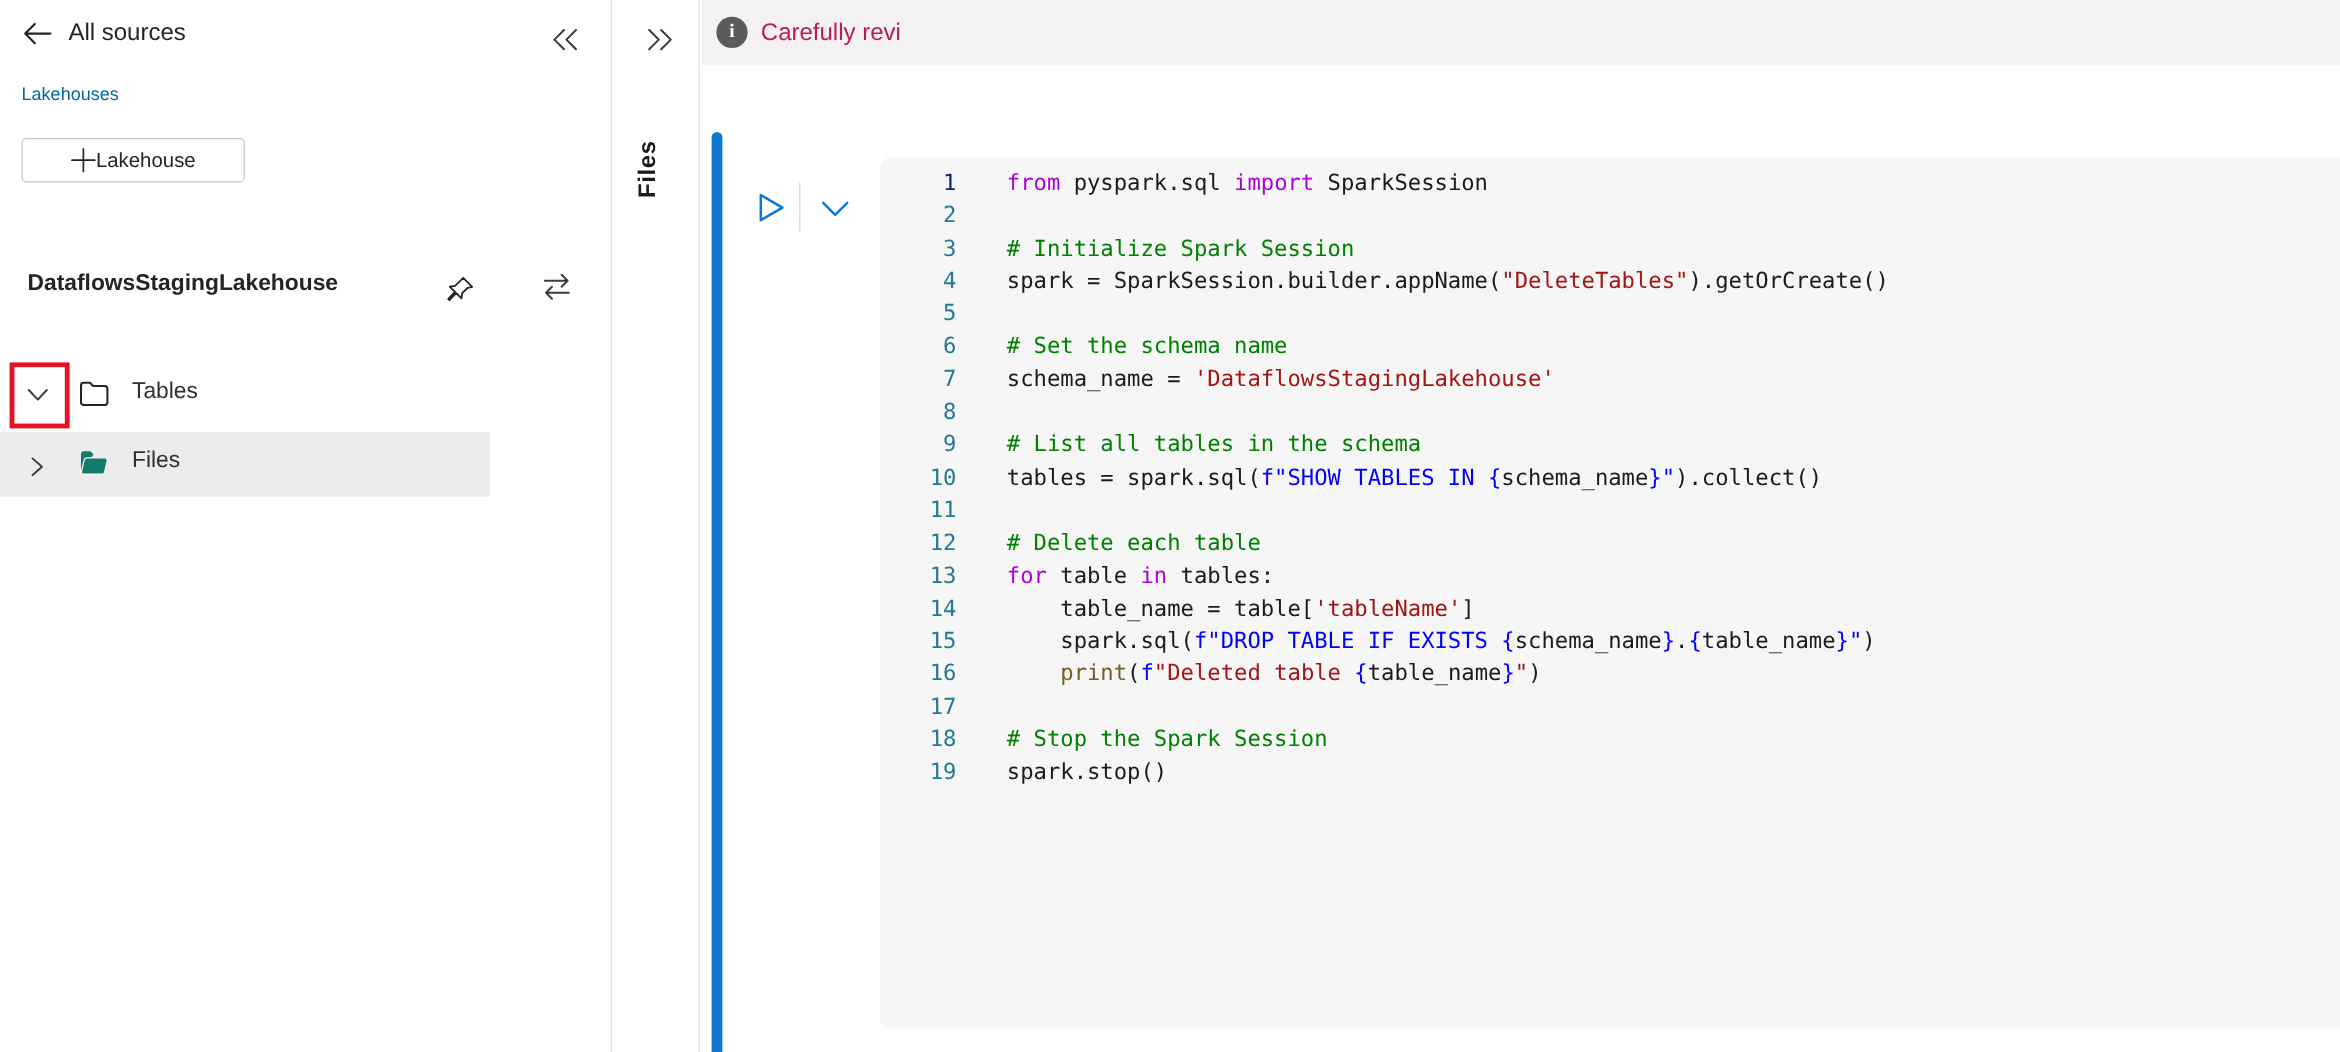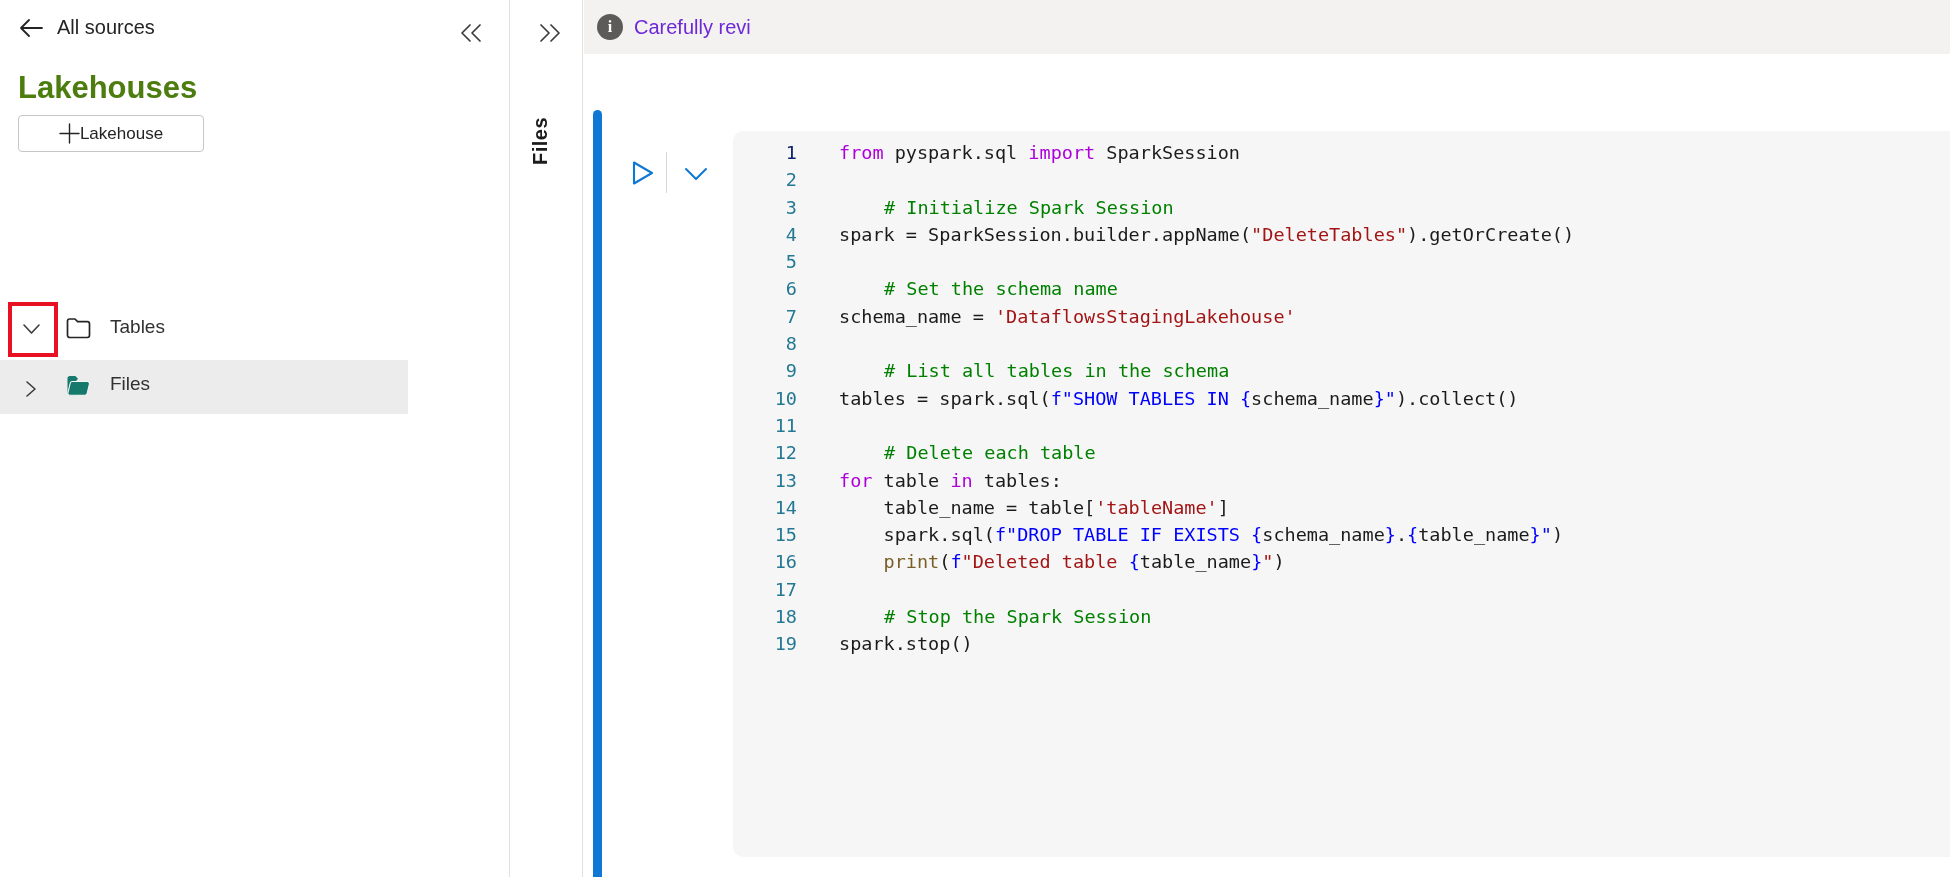--- a/index.html
+++ b/index.html
@@ -6,21 +6,21 @@
   html,body { width:1950px; height:877px; overflow:hidden; background:#fff;
     font-family:"Liberation Sans", sans-serif; color:#242424; }
   .screen { position:relative; width:1760px; height:877px; background:#fff; }
 
   
   .sidebar { position:absolute; left:0; top:0; width:510px; height:877px;
     background:#fff; border-right:1px solid #e1e1e1; }
   .back-row { position:absolute; left:18px; top:16px; display:flex; align-items:center;
     gap:13px; font-size:20px; color:#242424; cursor:pointer; }
   .collapse-left { position:absolute; left:458px; top:20px; width:26px; height:26px; }
-  .sb-heading { position:absolute; left:18px; top:70px; font-size:31px; font-weight:700; color:#4d7c0f; }
+  .sb-heading { position:absolute; left:18px; top:70px; font-size:15px; font-weight:400; color:#0369a1; }
   .new-btn { position:absolute; left:18px; top:115px; width:186px; height:37px;
     border:1px solid #c8c6c4; border-radius:4px; background:#fff; display:flex;
     align-items:center; justify-content:center; font-size:17px; color:#242424; cursor:pointer; }
   .lh-row { position:absolute; left:0; top:224px; width:510px; height:34px; }
   .lh-name { position:absolute; left:23px; top:2px; font-size:19px; font-weight:600; color:#242424; }
   .pin-icon { position:absolute; left:370px; top:3px; }
   .swap-icon { position:absolute; left:449px; top:0px; }
 
   .tree-row { position:absolute; left:0; width:510px; height:55px;padding-left:32px; }
   .row-tables { top:302px; }
@@ -42,37 +42,37 @@
 
   
   .main { position:absolute; left:584px; top:0; width:1366px; height:877px; background:#fff; }
   .banner { position:absolute; left:0; top:0; width:1366px; height:54px;
     background:var(--banner-bg); display:flex; align-items:center; padding-left:13px;
     gap:15px; white-space:nowrap; overflow:hidden; }
   .info-icon { flex:0 0 auto; width:26px; height:26px; border-radius:50%; background:#5d5b59;
     color:#fff; font-size:16px; font-weight:700; display:flex; align-items:center;
     justify-content:center; font-family:"Liberation Serif", serif; }
   .banner-bold { font-size:20px; font-weight:700; color:#1b1b1b; }
-  .banner-regular { font-size:20px; font-weight:400; color:#6d28d9; margin-left:-4px; }
+  .banner-regular { font-size:20px; font-weight:400; color:#be185d; margin-left:-4px; }
 
   .cell-bar { position:absolute; left:9px; top:110px; width:9px; height:767px;
     background:var(--accent-blue); border-radius:5px 5px 0 0; }
   .run-btn { position:absolute; left:41px; top:156px; width:34px; height:34px; cursor:pointer; }
   .run-divider { position:absolute; left:82px; top:152px; width:1px; height:41px; background:#d6d6d6; }
   .run-chevron { position:absolute; left:99px; top:163px; width:26px; height:22px; cursor:pointer; }
 
   .cell { position:absolute; left:149px; top:131px; width:1217px; height:726px;
     background:var(--cell-bg); border-radius:10px 0 0 10px; overflow:hidden; }
   .code-lines { padding-top:8px; font-family:"DejaVu Sans Mono", monospace; font-size:18.5px; }
   .code-row { display:flex; height:27.3px; line-height:27.3px; }
   .ln { flex:0 0 64px; text-align:right; color:var(--line-number); user-select:none; }
   .ln-active { color:var(--line-number-active); }
   .code-text { margin-left:42px; white-space:pre; }
   .tk-kw { color:var(--kw); }
-  .tk-com { color:var(--comment);margin-left:45px; }
+  .tk-com { color:var(--comment); }
   .tk-str { color:var(--string); }
   .tk-bl { color:var(--sql); }
   .tk-fn { color:var(--func);margin-top:32px; }
   .tk-pl { color:var(--text); }
 
   svg { display:block; }
 </style>
 </head>
 <body>
 
@@ -96,20 +96,34 @@
 
     <button class="new-btn">
       <span>
         <svg width="21" height="21" viewBox="0 0 21 21">
             <path d="M10.5 1v19M1 10.5h19" stroke="#242424" stroke-width="1.4" stroke-linecap="round"></path>
           </svg>
       </span>
       <span>Lakehouse</span>
     </button>
 
+    <div class="lh-row">
+      <span class="lh-name">DataflowsStagingLakehouse</span>
+      <span class="pin-icon">
+        <svg width="28" height="28" viewBox="0 0 28 28">
+          <path d="M16 4.5l7.5 7.5-4.2 1.2-4.1 4.1-.6 4.4-4.4-4.4-5.7 5.7-1-1 5.7-5.7-4.4-4.4 4.4-.6 4.1-4.1z" fill="none" stroke="#242424" stroke-width="1.5" stroke-linejoin="round"></path>
+        </svg>
+      </span>
+      <span class="swap-icon">
+        <svg width="30" height="30" viewBox="0 0 30 30">
+          <path d="M5 10h19M19 5l5 5-5 5" stroke="#3b3b3b" stroke-width="1.6" fill="none" stroke-linecap="round" stroke-linejoin="round"></path>
+          <path d="M25 20H6M11 15l-5 5 5 5" stroke="#3b3b3b" stroke-width="1.6" fill="none" stroke-linecap="round" stroke-linejoin="round"></path>
+        </svg>
+      </span>
+    </div>
 
     <div class="tree-row row-tables">
       <span class="tree-chevron">
         <svg width="19" height="16" viewBox="0 0 19 16">
             <path d="M2 4l7.5 8L17 4" stroke="#3b3b3b" stroke-width="1.6" fill="none" stroke-linecap="round" stroke-linejoin="round"></path>
           </svg>
       </span>
       <span class="tree-folder">
         <svg width="30" height="28" viewBox="0 0 30 28">
           <path d="M3.5 7.2c0-1.2 1-2.2 2.2-2.2h5.3l2.6 2.7h9.7c1.2 0 2.2 1 2.2 2.2v11.4c0 1.2-1 2.2-2.2 2.2H5.7c-1.2 0-2.2-1-2.2-2.2z" fill="none" stroke="#242424" stroke-width="1.7" stroke-linejoin="round"></path>

